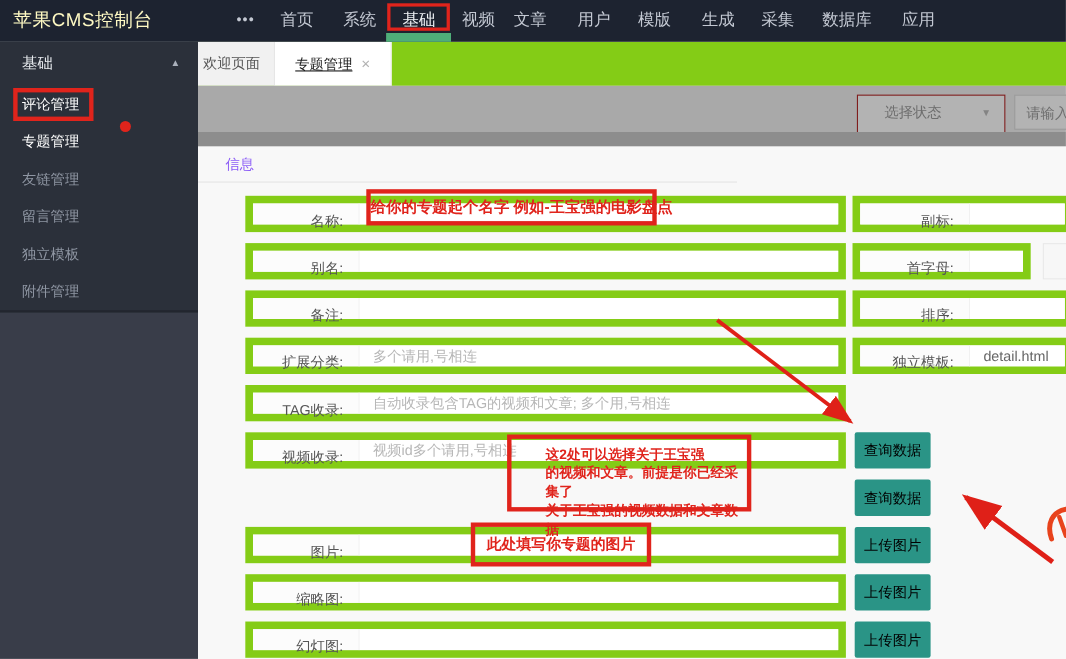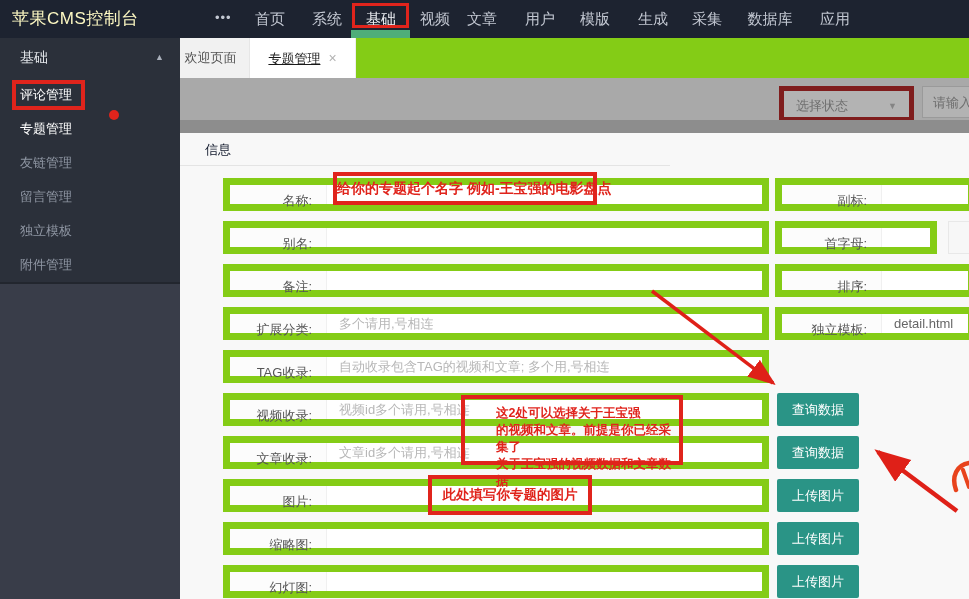--- a/index.html
+++ b/index.html
@@ -26,41 +26,41 @@
   
   .tabbar { position:absolute; left:172px; top:38px; width:902px; height:40px; background:#84cc16; z-index:3; }
   .tab { position:absolute; top:0; height:40px; line-height:40px; font-size:13px; color:#555; text-align:center; cursor:pointer; }
   .tab.welcome { left:0; width:78px; background:#f1f1f1; border-right:1px solid #e6e6e6; }
   .tab.active { left:78px; width:106px; background:#ffffff; color:#1a1a1a; border-right:1px solid #eeeeee;text-decoration:underline; }
   .tab-close { display:inline-block; margin-left:8px; color:#b3b3b3; font-size:14px; cursor:pointer; }
 
   
   .toolbar { position:absolute; left:180px; top:78px; width:789px; height:42px; background:#a9a9a9; z-index:3; }
   .toolbar-strip { position:absolute; left:180px; top:120px; width:789px; height:13px; background:#8d8d8d; z-index:3; }
-  .status-select { position:absolute; left:599px; top:8px; width:135px; height:36px; background:#b3b3b3; border:5px solid #7f1d1d; color:#6e6e6e; font-size:13px; line-height:30px; padding-left:12px; cursor:pointer; }
+  .status-select { position:absolute; left:599px; top:8px; width:135px; height:36px; background:#b3b3b3; border:1px solid #7f1d1d; color:#6e6e6e; font-size:13px; line-height:30px; padding-left:24px; cursor:pointer; }
   .status-caret { position:absolute; right:12px; top:0; line-height:30px; font-size:9px; color:#848484; }
   .toolbar-search { position:absolute; left:742px; top:8px; width:60px; height:32px; background:#b3b3b3; border:1px solid #9a9a9a; color:#6e6e6e; font-size:13px; padding-left:10px; outline:none; }
   .toolbar-search::placeholder { color:#6e6e6e; opacity:1; }
 
   
   .content { position:absolute; left:180px; top:133px; width:789px; height:466px; background:#f8f8f8; z-index:2; }
   .panel-tab-head { position:absolute; left:180px; top:133px; width:490px; height:33px; border-bottom:1px solid #e4e4e4; z-index:3; }
-  .panel-tab-label { display:inline-block; padding-left:25px; line-height:33px; font-size:13px; color:#0f172a; }
+  .panel-tab-label { display:inline-block; padding-left:25px; line-height:33px; font-size:13px; color:#8b5cf6; }
 
   .frow { position:absolute; display:flex; background:#fff; border:7px solid #84cc16; z-index:3; }
   .frow-left { left:223px; width:546px; height:33px; }
   .frow-right { left:775px; width:200px; height:33px; }
   .frow-right.small { width:162px; }
   .flabel { flex:0 0 97px; background:#fcfcfc; border-right:1px solid #f0f0f0; text-align:right; padding-right:14px; line-height:31px; font-size:13px; color:#555; white-space:nowrap; }
   .frow-right .flabel { flex:0 0 100px; }
   .finput { flex:1 1 auto; border:none; outline:none; background:#fff; padding-left:12px; font-size:13px; color:#666; min-width:0; }
   .finput::placeholder { color:#b7b7b7; opacity:1; }
   .stub-cell { position:absolute; left:948px; top:221px; width:30px; height:33px; background:#f7f7f7; border:1px solid #e8e8e8; z-index:3; }
 
-  .gbtn { position:absolute; left:777px; width:82px; height:33px; background:#2a9486; border:none; color:#ffffff; font-size:13px; border-radius:2px; cursor:pointer; z-index:3; font-family:inherit; }
+  .gbtn { position:absolute; left:777px; width:69px; height:33px; background:#2a9486; border:none; color:#000000; font-size:13px; border-radius:2px; cursor:pointer; z-index:3; font-family:inherit; }
 
   
   .ann-box { position:absolute; border:4px solid #e0241c; color:#e0241c; font-weight:bold; z-index:40; background:transparent; }
   .ann-name { left:333px; top:172px; width:264px; height:33px; line-height:25px; text-align:center; font-size:14px; white-space:nowrap; }
   .ann-collect { left:461px; top:395px; width:222px; height:70px; padding:6px 0 0 31px; font-size:12.5px; line-height:17px; }
   .ann-image { left:428px; top:475px; width:164px; height:40px; line-height:32px; text-align:center; font-size:13.5px; }
   .side-red-box { position:absolute; left:12px; top:80px; width:73px; height:30px; border:4px solid #e0241c; z-index:40; }
   .side-red-dot { position:absolute; left:109px; top:110px; width:10px; height:10px; border-radius:50%; background:#e0241c; z-index:40; }
 
   .arrows { position:absolute; left:0; top:0; width:969px; height:599px; z-index:50; pointer-events:none; }
@@ -145,24 +145,20 @@
     <input class="finput" placeholder="多个请用,号相连" style="">
   </div>
   <div class="frow frow-left" style="top:350px">
     <div class="flabel">TAG收录:</div>
     <input class="finput" placeholder="自动收录包含TAG的视频和文章; 多个用,号相连" style="">
   </div>
   <div class="frow frow-left" style="top:393px">
     <div class="flabel">视频收录:</div>
     <input class="finput" placeholder="视频id多个请用,号相连" style="">
   </div>
-  <div class="frow frow-left" style="top:436px">
-    <div class="flabel">文章收录:</div>
-    <input class="finput" placeholder="文章id多个请用,号相连" style="">
-  </div>
   <div class="frow frow-left" style="top:479px">
     <div class="flabel">图片:</div>
     <input class="finput" placeholder="" style="">
   </div>
   <div class="frow frow-left" style="top:565px">
     <div class="flabel">幻灯图:</div>
     <input class="finput" placeholder="" style="">
   </div>
   <div class="frow frow-left" style="top:522px">
     <div class="flabel">缩略图:</div>

